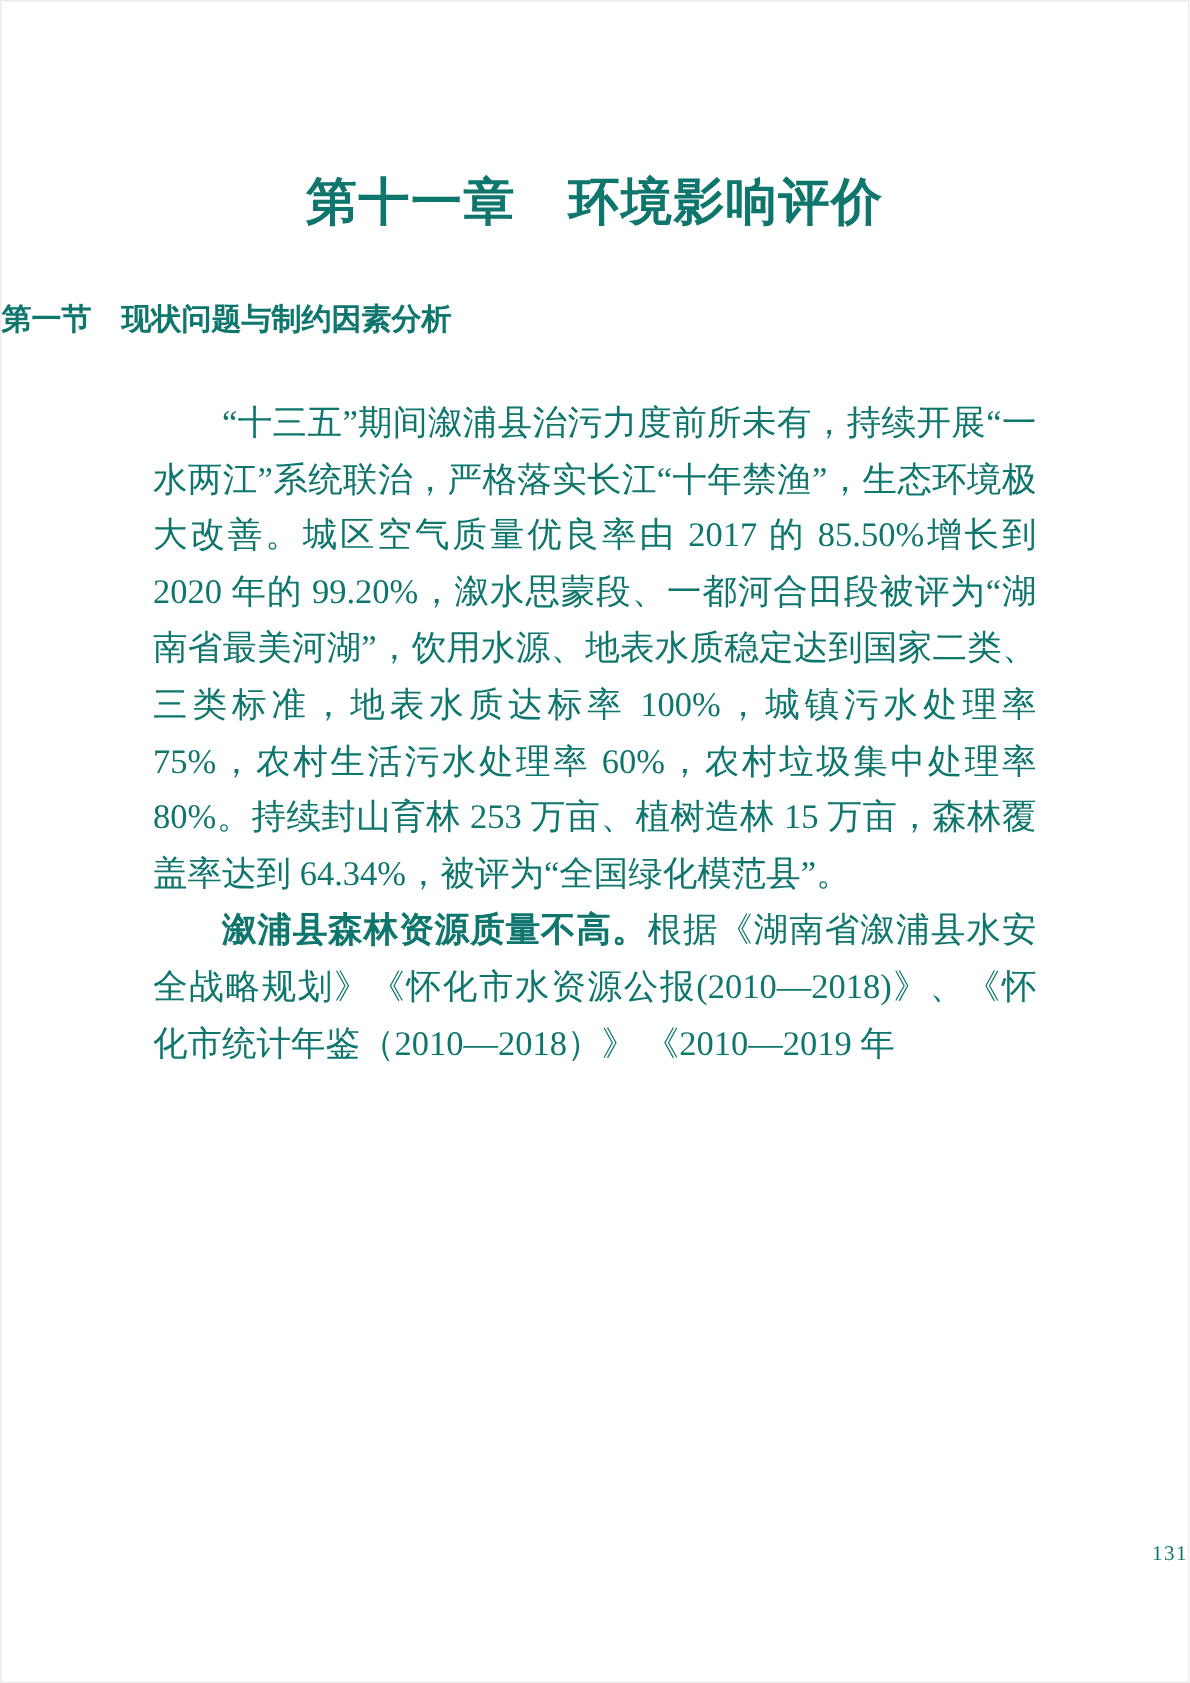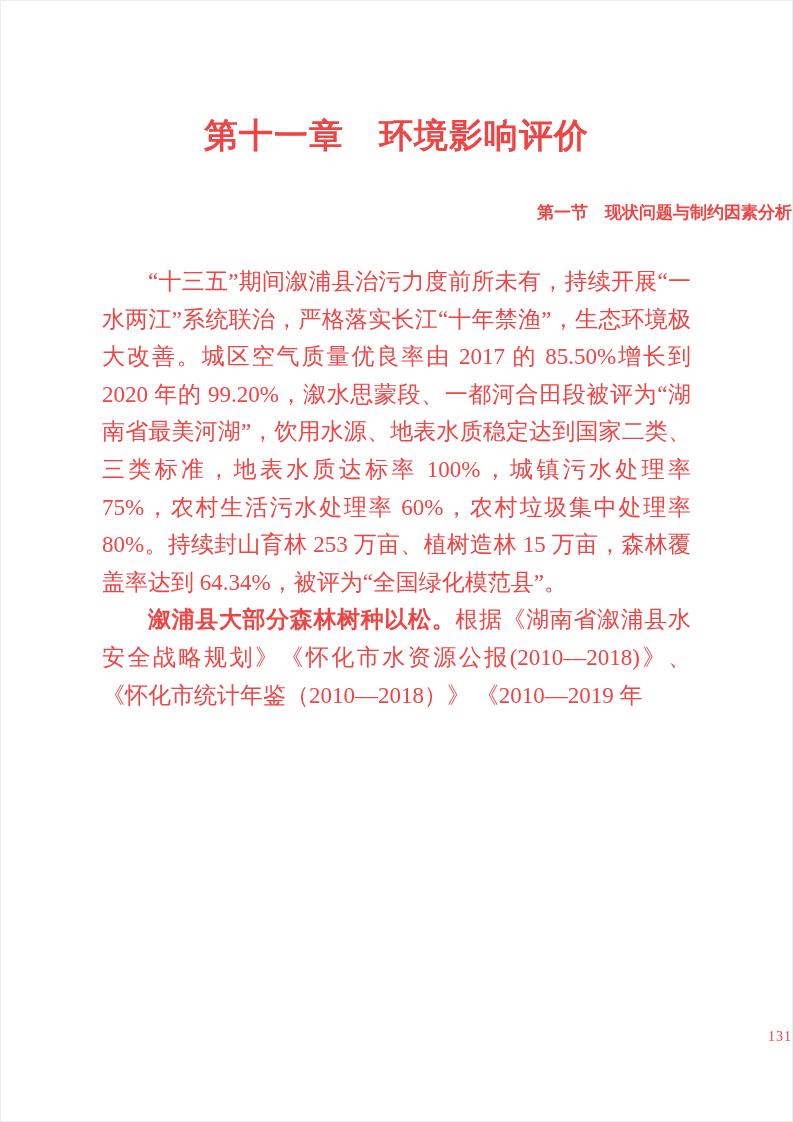--- a/index.html
+++ b/index.html
@@ -9,37 +9,37 @@
   }
   .page {
     position: relative;
     width: 793px;
     height: 1122px;
     margin: 0;
     background: #ffffff;
     box-sizing: border-box;
     border: 1px solid #ececec;
     overflow: hidden;
-    color: #ef4444;
+    color: #0f766e;
     font-family: "Liberation Serif", "DejaVu Serif", serif;
   }
   .chapter-title {
     margin: 0;
     padding-top: 110px;
     text-align: center;
     font-size: 34px;
     line-height: 50px;
     font-weight: 700;
     letter-spacing: 1px;
     font-family: "Liberation Serif", "DejaVu Serif", serif;
   }
   .section-title {
     margin: 36px 0 0 0;
-    text-align: right;
-    font-size: 17px;
+    text-align: left;
+    font-size: 20px;
     line-height: 32px;
     font-weight: 700;
     font-family: "Liberation Sans", "DejaVu Sans", sans-serif;
   }
   .body-text {
     margin: 34px auto 0 auto;
     width: 589px;
     font-size: 23px;
     line-height: 37.6px;
     text-align: justify;
@@ -72,19 +72,19 @@
 
   <h1 class="chapter-title">第十一章　环境影响评价</h1>
 
   <h2 class="section-title">第一节　现状问题与制约因素分析</h2>
 
   <div class="body-text">
 
     <p><span class="lead"></span><span>“十三五”期间溆浦县治污力度前所未有，持续开展“一水两江”系统联治，严格落实长江“十年禁渔”，生态环境极大改善。城区空气质量优良率由 2017 的 85.50%增长到 2020 年的 99.20%，溆水思蒙段、一都河合田段被评为“湖南省最美河湖”，饮用水源、地表水质稳定达到国家二类、三类标准，地表水质达标率 100%，城镇污水处理率 75%，农村生活污水处理率 60%，农村垃圾集中处理率 80%。持续封山育林 253 万亩、植树造林 15 万亩，森林覆盖率达到 64.34%，被评为“全国绿化模范县”。</span></p>
 
 
-    <p><span class="lead">溆浦县大部分森林树种以松。</span><span>根据《湖南省溆浦县水安全战略规划》《怀化市水资源公报(2010—2018)》、《怀化市统计年鉴（2010—2018）》 《2010—2019 年</span></p>
+    <p><span class="lead">溆浦县森林资源质量不高。</span><span>根据《湖南省溆浦县水安全战略规划》《怀化市水资源公报(2010—2018)》、《怀化市统计年鉴（2010—2018）》 《2010—2019 年</span></p>
 
   </div>
 
   <div class="page-number">131</div>
 
 </div>
 
 </body></html>

